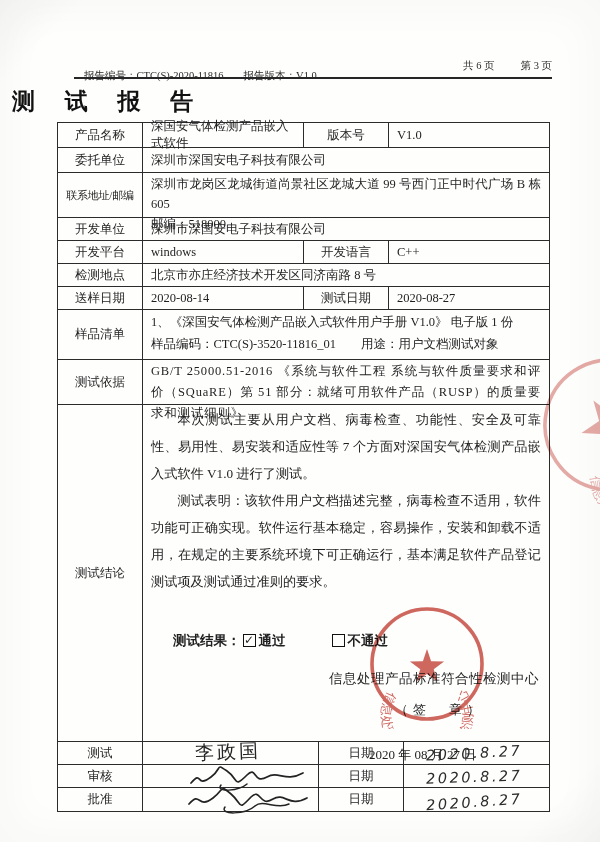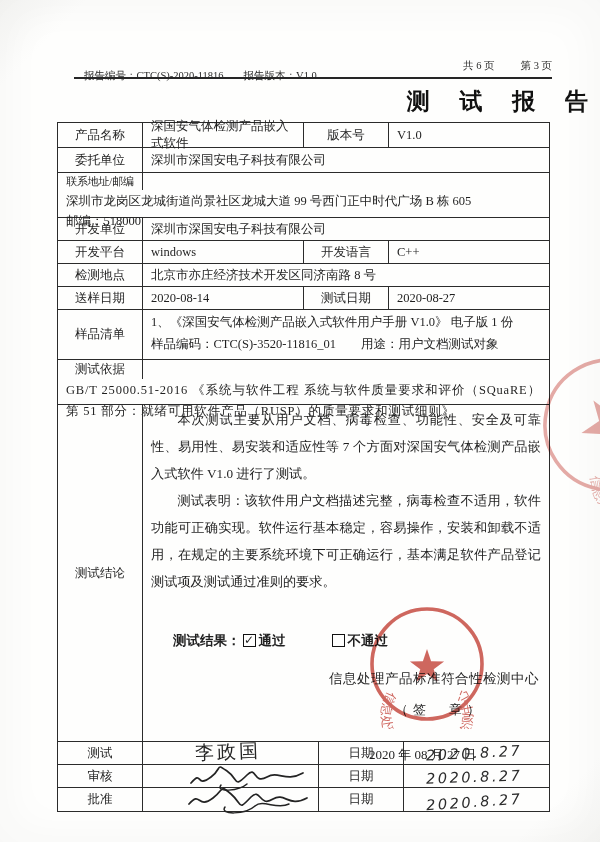--- a/index.html
+++ b/index.html
@@ -23,37 +23,37 @@
     font-size:10.5px; color:#2a2a2a; white-space:nowrap;
   }
   .doc-header .left  { display:flex; gap:20px;margin-top:10px; }
   .doc-header .right { display:flex; gap:26px; }
   .header-rule {
     position:absolute; top:77px; left:74px; width:478px; height:2px;
     background:#262626;
   }
   .doc-title {
     position:absolute; top:86px; left:0; width:100%;
-    text-align:right; font-size:23px; font-weight:bold;
+    text-align:left; font-size:23px; font-weight:bold;
     letter-spacing:12px; text-indent:12px; color:#111;
   }
 
   
   .tbl {
     position:absolute; top:122px; left:57px; width:493px;
     border:1.5px solid #2b2b2b; font-size:12.5px;
     display:flex; flex-direction:column; background:transparent;
   }
   .tr { display:flex; border-bottom:1px solid #2b2b2b; }
   .tr:last-child { border-bottom:none; }
   .td { border-right:1px solid #2b2b2b; display:flex; align-items:center; min-width:0; }
   .td:last-child { border-right:none; }
   .td.lbl { width:85px; flex-shrink:0; justify-content:center; text-align:center; padding:1px 2px; }
   .td.val { flex:1; padding:1px 8px; }
-  .h25 { height:25px; } .h23 { height:23px;justify-content:center; } .h45 { height:45px;flex-direction:column; } .h50 { height:50px; }
+  .h25 { height:25px; } .h23 { height:23px;justify-content:center; } .h45 { height:45px; } .h50 { height:50px; }
   .lbl-sm { font-size:11px; letter-spacing:-0.2px; }
   .w-mid  { width:251px; flex:none; }
   .w-cap  { width:86px;  flex:none; justify-content:center; }
   .w-d1   { width:183px; flex:none; }
   .w-d2   { width:80px;  flex:none; justify-content:center; }
   .multiline { display:block; padding-top:3px; line-height:20px; }
   .just { text-align:justify; }
   .basis-cell { line-height:21px; letter-spacing:0.8px; padding-top:2px; }
 
   

